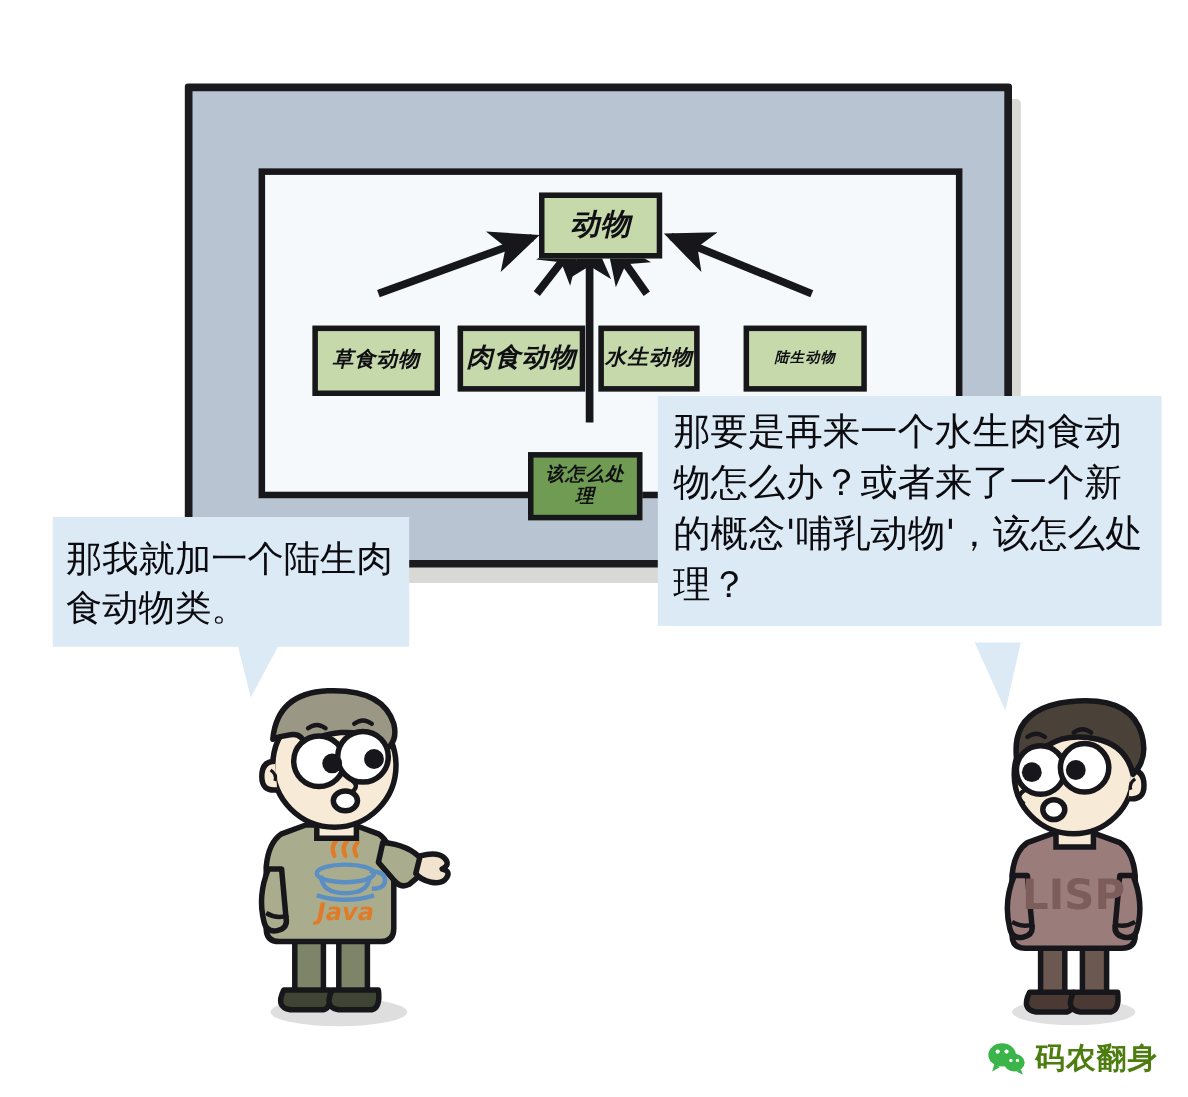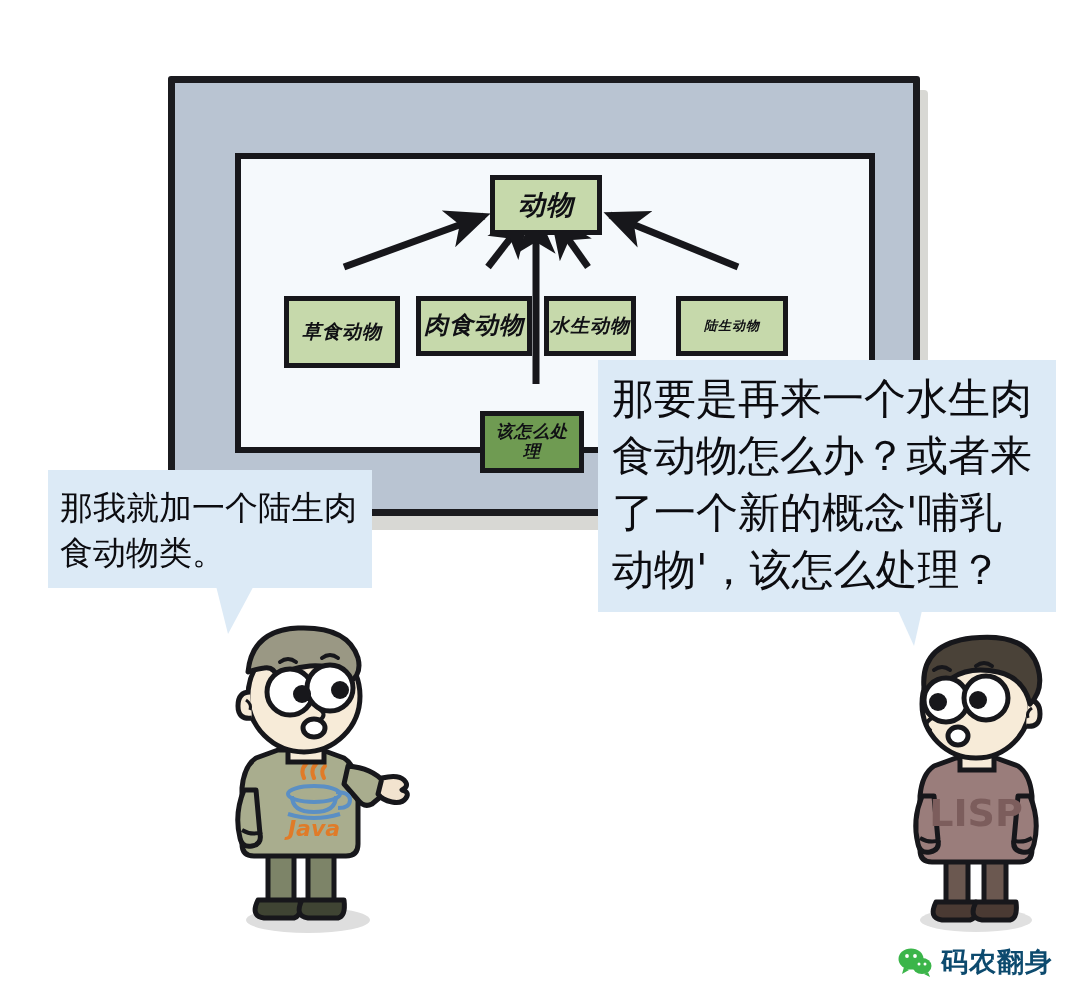--- a/index.html
+++ b/index.html
@@ -44,21 +44,21 @@
     font-family:"DejaVu Sans","Liberation Sans",sans-serif;
     font-weight:700;
     font-style:italic;
     letter-spacing:1px;
     line-height:1.15;
     z-index:3;
     margin-top:27px;
   }
   .node.dark{background:#6f9b52;}
   #node-root{left:322px;top:72px;width:112px;height:60px;font-size:27px;}
-  #node-c0{left:116px;top:193px;width:116px;height:72px;font-size:19px;text-align:center;}
+  #node-c0{left:116px;top:193px;width:116px;height:64px;font-size:19px;text-align:center;}
   #node-c1{left:248px;top:193px;width:116px;height:60px;font-size:24px;}
   #node-c2{left:376px;top:193px;width:92px;height:60px;font-size:19px;}
   #node-c3{left:508px;top:193px;width:112px;height:60px;font-size:13px;}
   #node-leaf{left:312px;top:308px;width:104px;height:62px;font-size:17px;padding:0 4px;}
 
   .arrows{position:absolute;left:0;top:0;width:752px;height:470px;z-index:2;}
 
   
   .bubble{
     position:absolute;
@@ -69,21 +69,21 @@
     z-index:6;
   }
   #bubble-left{
     left:48px;top:470px;width:300px;
     padding:16px 12px 12px 12px;
     font-size:33px;
   }
   #bubble-right{
     left:598px;top:360px;width:430px;
     padding:10px 14px 14px 14px;
-    font-size:42px;
+    font-size:34px;
   }
   #tail-left-in{
     position:absolute;left:214px;top:578px;width:0;height:0;
     border-left:14px solid transparent;
     border-right:30px solid transparent;
     border-top:56px solid #dceaf6;
     z-index:5;
   }
   #tail-right{
     position:absolute;left:886px;top:584px;width:0;height:0;
@@ -98,21 +98,21 @@
   #char-left{left:196px;top:608px;width:230px;height:330px;}
   #char-right{left:876px;top:618px;width:200px;height:320px;}
 
   
   .watermark{
     position:absolute;left:898px;top:944px;
     display:flex;align-items:center;gap:9px;z-index:9;
   }
   .wm-text{
     font-family:"DejaVu Sans","Liberation Sans",sans-serif;
-    font-weight:700;font-size:27px;color:#0c4a6e;letter-spacing:1px;
+    font-weight:700;font-size:27px;color:#4d7c0f;letter-spacing:1px;
   }
 </style>
 </head>
 <body>
 
 <div class="stage">
 
   <div class="wb-shadow"></div>
   <div class="whiteboard">
     <div class="wb-inner"></div>

